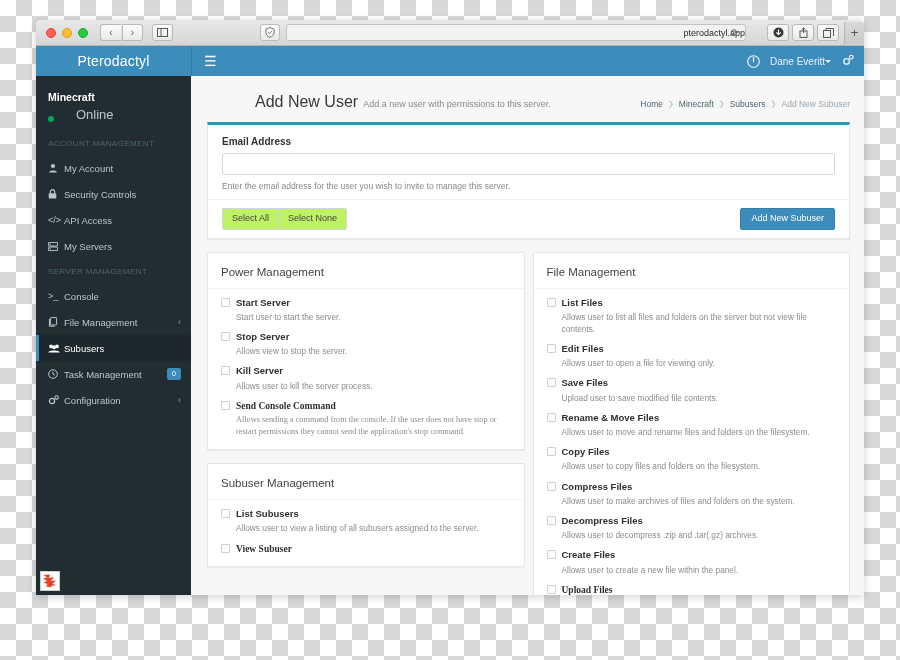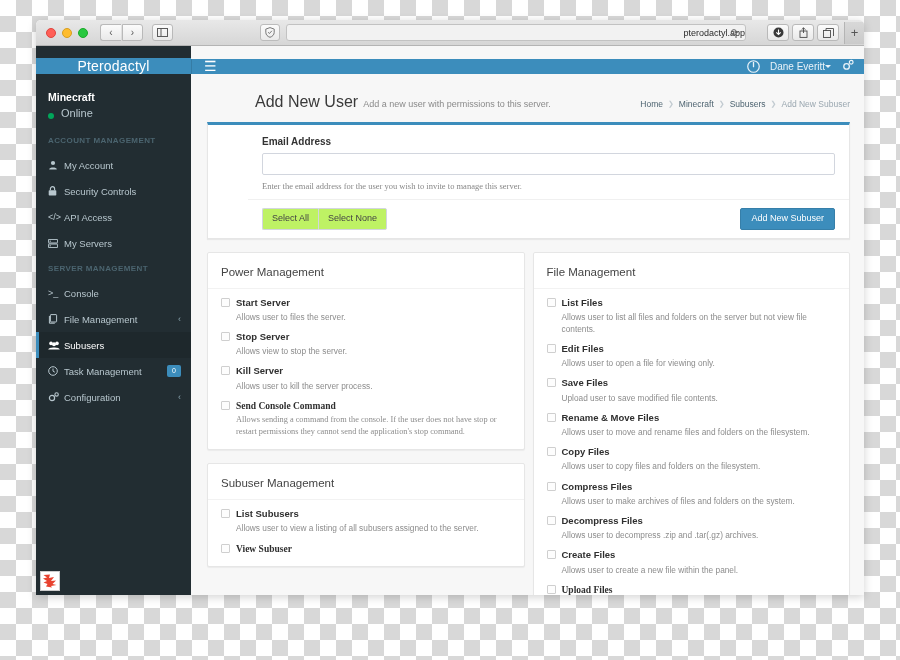--- a/index.html
+++ b/index.html
@@ -120,24 +120,23 @@
     display: flex;
     height: 549px;
     background: #f7f7f7;
     position: relative;
   }
 
   
   .topbar {
     position: absolute;
     left: 0; right: 0; top: 0;
-    height: 40px;
+    height: 30px;
     display: flex;
     z-index: 5;
-    align-items: center;
   }
   .brand {
     width: 155px;
     background: #3c8dbc;
     color: #ffffff;
     display: flex;
     align-items: center;
     justify-content: center;
     font-size: 14px;
     letter-spacing: 0.2px;
@@ -189,39 +188,39 @@
   .server-block {
     padding: 10px 12px 9px 12px;
   }
   .server-name {
     color: #ffffff;
     font-size: 10.5px;
     font-weight: bold;
     margin-bottom: 4px;
   }
   .server-status {
-    font-size: 11px;
+    font-size: 13px;
     color: #b8c7ce;
     display: flex;
     align-items: flex-end;
-    gap: 7px;
+    gap: 22px;
   }
   .status-dot {
     width: 6px; height: 6px;
     border-radius: 50%;
     background: #00a65a;
     display: inline-block;
   }
   .nav-header {
     color: #4b646f;
     font-size: 8px;
     letter-spacing: 0.4px;
     padding: 8px 12px 7px 12px;
     text-transform: uppercase;
-    font-weight: bold;
+    font-weight: normal;
   }
   .nav-item {
     display: flex;
     align-items: center;
     padding: 7px 10px 7px 12px;
     color: #b8c7ce;
     font-size: 9.5px;
     cursor: pointer;
     position: relative;
     min-height: 26px;
@@ -304,21 +303,20 @@
   .breadcrumb .crumb.last { color: #9aa7b0; }
   .breadcrumb .sep { color: #c2cbd1; font-size: 7px; }
 
   .content-body { padding: 0 14px 0 16px; }
 
   .box {
     background: #ffffff;
     border: 1px solid #e6e6e6;
     border-top: 3px solid #3c8dbc;
     box-shadow: 0 1px 1px rgba(0,0,0,0.06);
-    padding-left: 40px;
   }
   .box-body { padding: 11px 14px 8px 14px; }
   .form-label {
     font-size: 10px;
     font-weight: bold;
     color: #333333;
     display: block;
     margin-bottom: 6px;
   }
   .form-input {
@@ -330,21 +328,20 @@
     font-size: 10px;
     font-family: "Liberation Sans", sans-serif;
     color: #555;
     outline: none;
     background: #ffffff;
   }
   .help-text {
     font-size: 8.5px;
     color: #888888;
     margin-top: 6px;
-    font-family: Liberation Serif, serif;
   }
   .box-footer {
     border-top: 1px solid #f0f0f0;
     padding: 8px 14px;
     display: flex;
     align-items: center;
     background: #ffffff;
   }
   .btn {
     font-size: 9px;
@@ -665,21 +662,21 @@
 
                 <div class="perm-box">
                   <div class="perm-box-header">
                     <span class="perm-box-title">Power Management</span>
                   </div>
                   <div class="perm-box-body">
                     <div class="perm-item">
                       <span class="perm-cb"></span>
                       <div class="perm-text">
                         <div class="perm-name">Start Server</div>
-                        <div class="perm-desc">Allows user to files the server.</div>
+                        <div class="perm-desc">Start user to start the server.</div>
                       </div>
                     </div>
                     <div class="perm-item">
                       <span class="perm-cb"></span>
                       <div class="perm-text">
                         <div class="perm-name">Stop Server</div>
                         <div class="perm-desc">Allows view to stop the server.</div>
                       </div>
                     </div>
                     <div class="perm-item">

